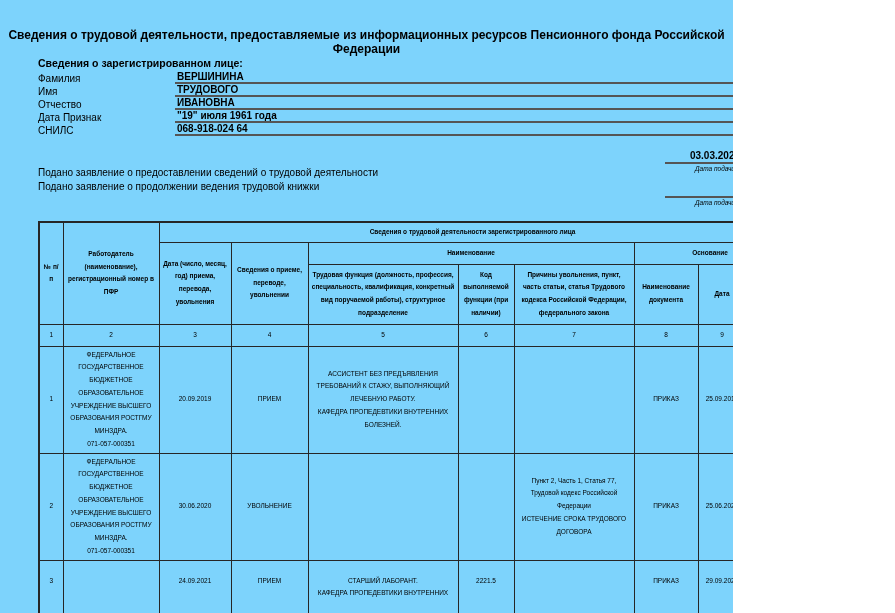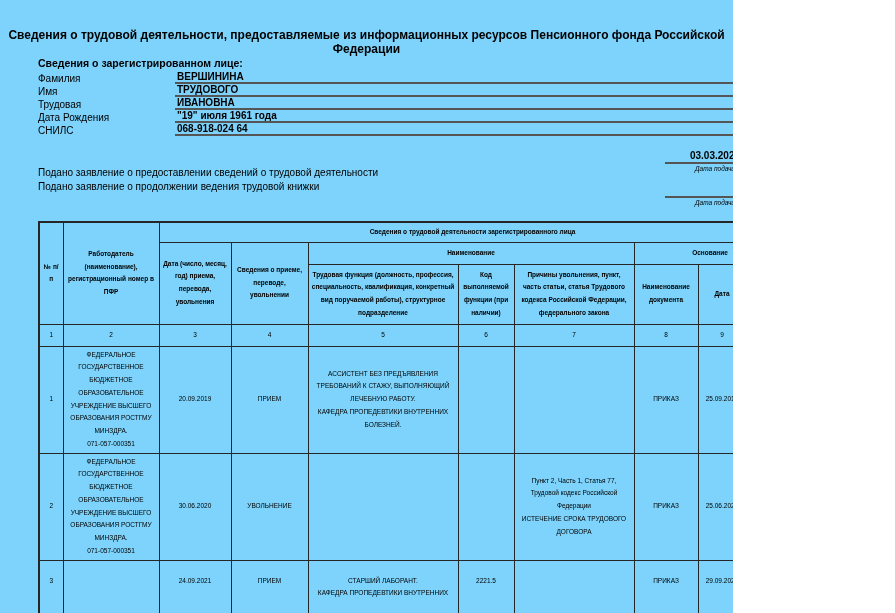--- a/index.html
+++ b/index.html
@@ -92,25 +92,25 @@
     <div class="person-title">Сведения о зарегистрированном лице:</div>
     <div class="field">
       <span class="flabel">Фамилия</span>
       <span class="fvalue">ВЕРШИНИНА</span>
     </div>
     <div class="field">
       <span class="flabel">Имя</span>
       <span class="fvalue">ТРУДОВОГО</span>
     </div>
     <div class="field">
-      <span class="flabel">Трудовая</span>
+      <span class="flabel">Отчество</span>
       <span class="fvalue">ИВАНОВНА</span>
     </div>
     <div class="field">
-      <span class="flabel">Дата Рождения</span>
+      <span class="flabel">Дата Признак</span>
       <span class="fvalue">"19" июля 1961 года</span>
     </div>
     <div class="field">
       <span class="flabel">СНИЛС</span>
       <span class="fvalue">068-918-024 64</span>
     </div>
   </div>
 
   <div class="stmt stmt1">Подано заявление о продолжении ведения трудовой книжки</div>
   <div class="dateblock db1">

